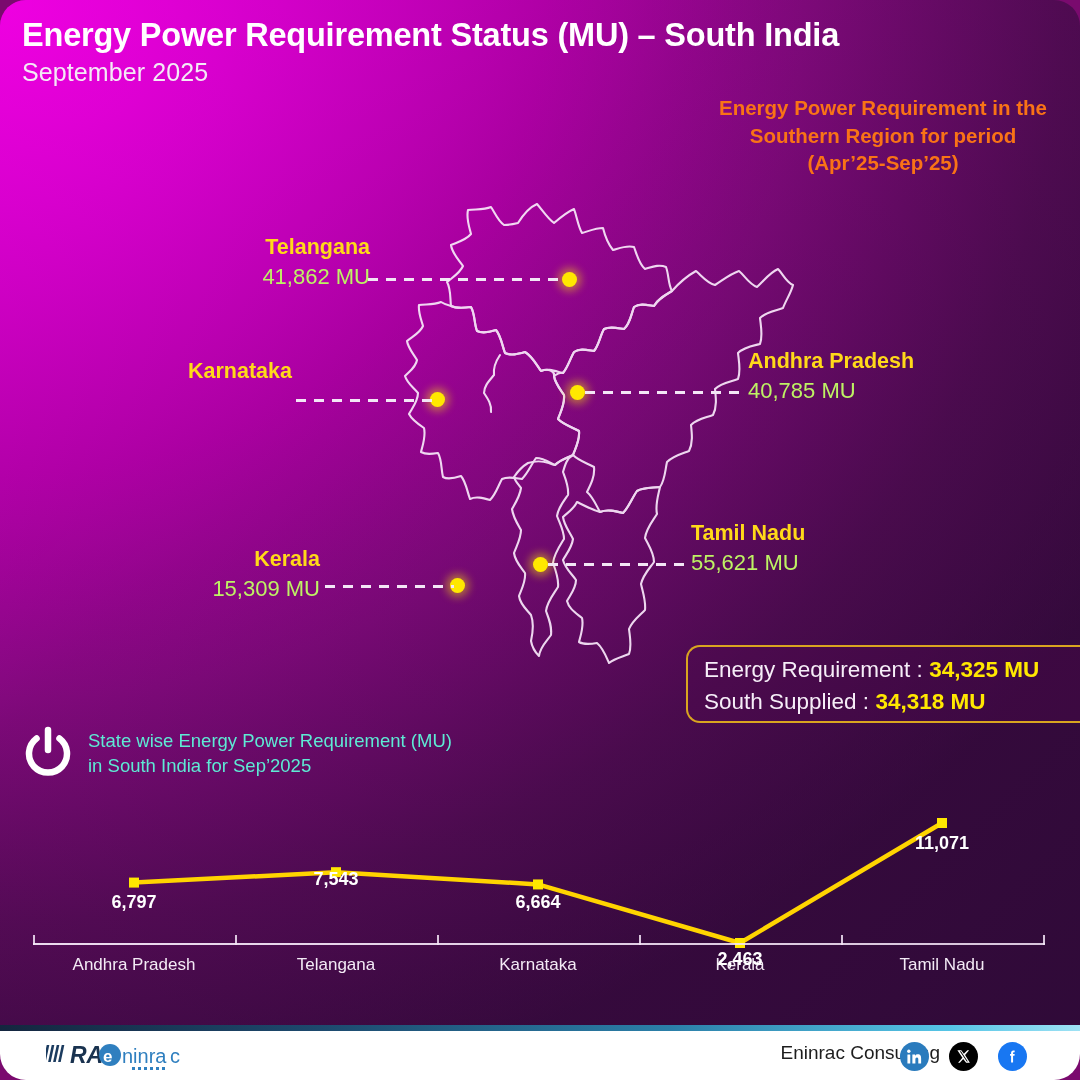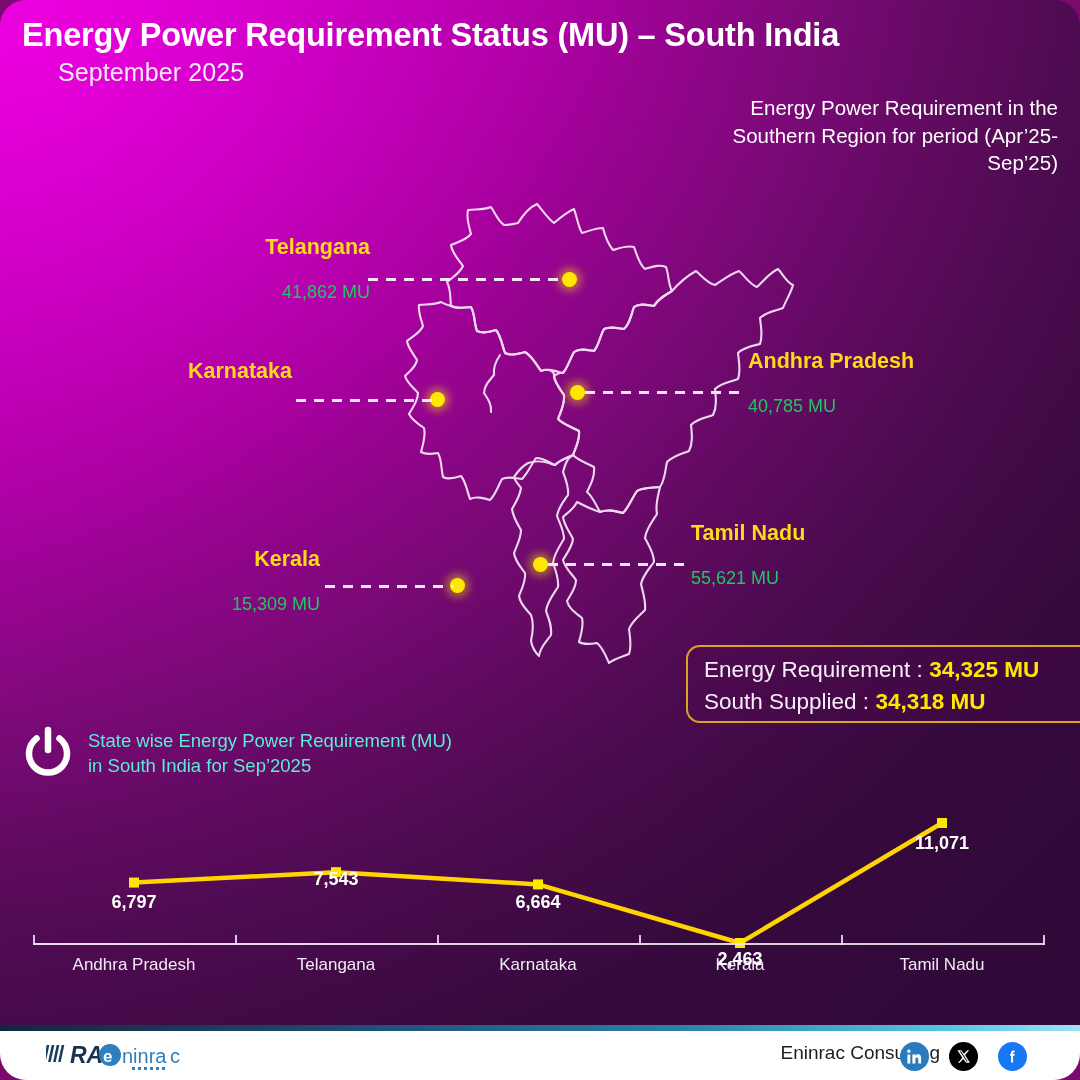--- a/index.html
+++ b/index.html
@@ -29,39 +29,39 @@
 
   
   .header { position:absolute; left:22px; top:18px; width:1040px; }
   .title {
     font-size:32.5px; font-weight:bold; color:#ffffff;
     letter-spacing:-0.2px; line-height:1.05;
     white-space:nowrap;
   }
   .subtitle {
     font-size:25px; color:#f4eaf6; font-weight:400;
-    margin-top:6px; letter-spacing:0.1px;margin-left:36px;
+    margin-top:6px; letter-spacing:0.1px;
   }
   .caption {
     position:absolute; right:22px; top:94px;
-    width:350px; text-align:right;
-    font-size:20.5px; line-height:1.35; color:#ffffff; font-weight:400;
+    width:350px; text-align:center;
+    font-size:20.5px; line-height:1.35; color:#f97316; font-weight:700;
   }
 
   
   .map-wrap { position:absolute; left:0; top:0; width:1080px; height:1025px; pointer-events:none;}
   .map-svg { position:absolute; left:355px; top:195px; width:470px; height:500px; }
 
   
   .callout { position:absolute; }
   .callout .st-name {
     color:#ffd919; font-weight:bold; font-size:21.5px; line-height:1.1;
   }
   .callout .st-val {
-    color:#22c55e; font-size:18px; line-height:1.25; margin-top:21px; font-weight:400;
+    color:#bef264; font-size:22px; line-height:1.25; margin-top:3px; font-weight:400;
   }
   .callout.right .st-name, .callout.right .st-val { text-align:left; }
   .callout.left .st-name, .callout.left .st-val { text-align:right; }
 
   
   .leader {
     position:absolute; height:3px;
     background-image:linear-gradient(to right,#f3e6f6 0 10px, transparent 10px 18px);
     background-size:18px 3px;
   }

